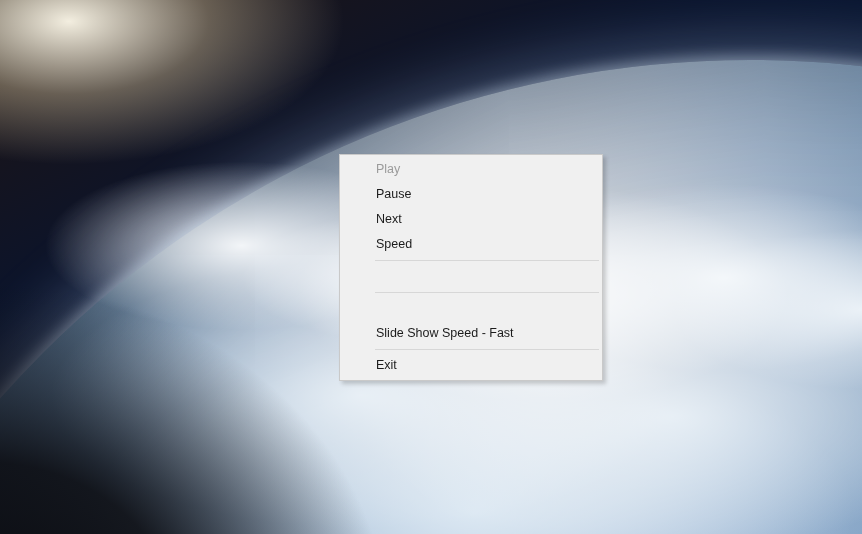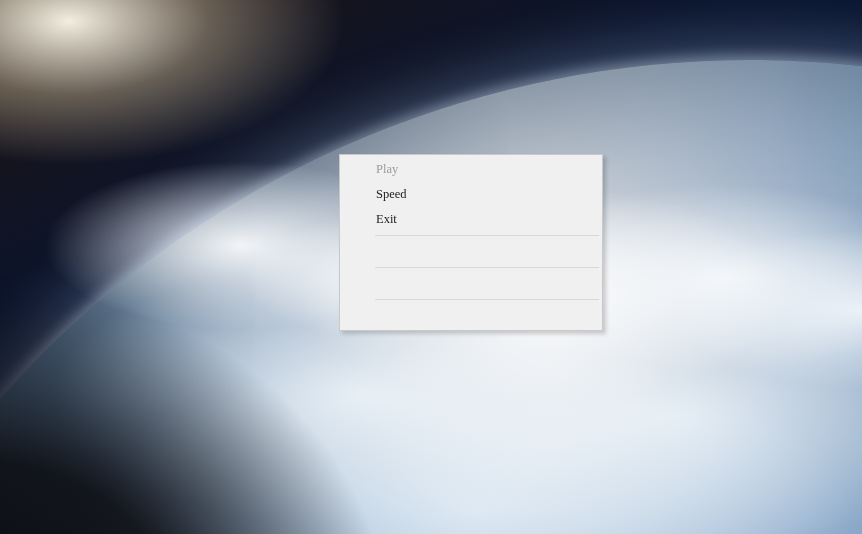--- a/index.html
+++ b/index.html
@@ -70,21 +70,20 @@
       box-shadow: 3px 3px 4px rgba(0,0,0,0.18);
       padding: 2px;
       font-size: 12.5px;
       color: #1b1b1b;
     }
     .menu-item {
       display: flex;
       height: 25px;
       cursor: default;
       user-select: none;
-      font-family: Liberation Serif, serif;
     }
     .menu-item .gutter {
       width: 28px;
       flex: 0 0 28px;
       height: 100%;
       display: flex;
       align-items: center;
       justify-content: center;
     }
     .menu-item .label {
@@ -122,38 +121,47 @@
 </div>
 
 <div class="context-menu">
 
   <div class="menu-item disabled">
     <span class="gutter"></span>
     <span class="label">Play</span>
   </div>
   <div class="menu-item">
     <span class="gutter"></span>
-    <span class="label">Speed</span>
+    <span class="label">Pause</span>
   </div>
   <div class="menu-item">
     <span class="gutter"></span>
-    <span class="label">Exit</span>
+    <span class="label">Next</span>
+  </div>
+  <div class="menu-item">
+    <span class="gutter"></span>
+    <span class="label">Speed</span>
   </div>
 
   <div class="menu-sep"></div>
 
   <div class="menu-item">
     <span class="gutter"></span>
   </div>
 
   <div class="menu-sep"></div>
 
   <div class="menu-item">
     <span class="gutter"></span>
   </div>
+  <div class="menu-item">
+    <span class="gutter"></span>
+    <span class="label">Slide Show Speed - Fast</span>
+  </div>
 
   <div class="menu-sep"></div>
 
   <div class="menu-item">
     <span class="gutter"></span>
+    <span class="label">Exit</span>
   </div>
 
 </div>
 
 </body></html>

